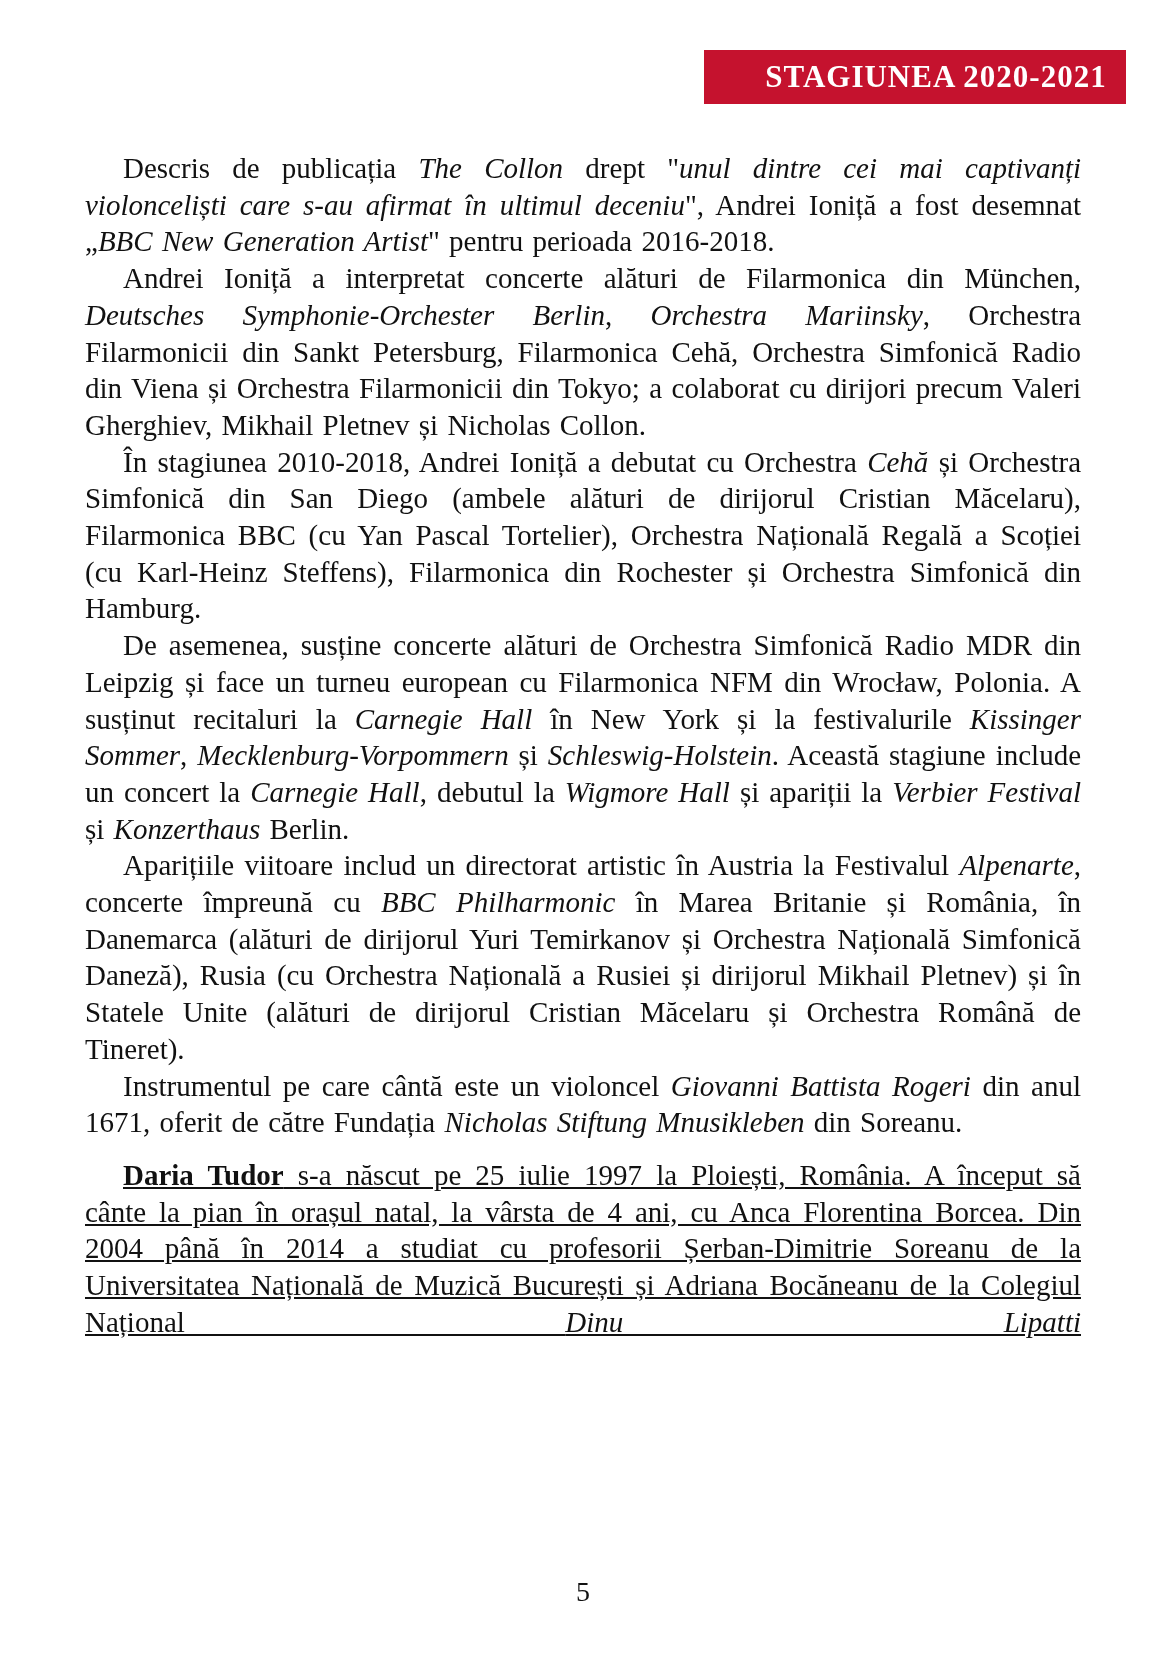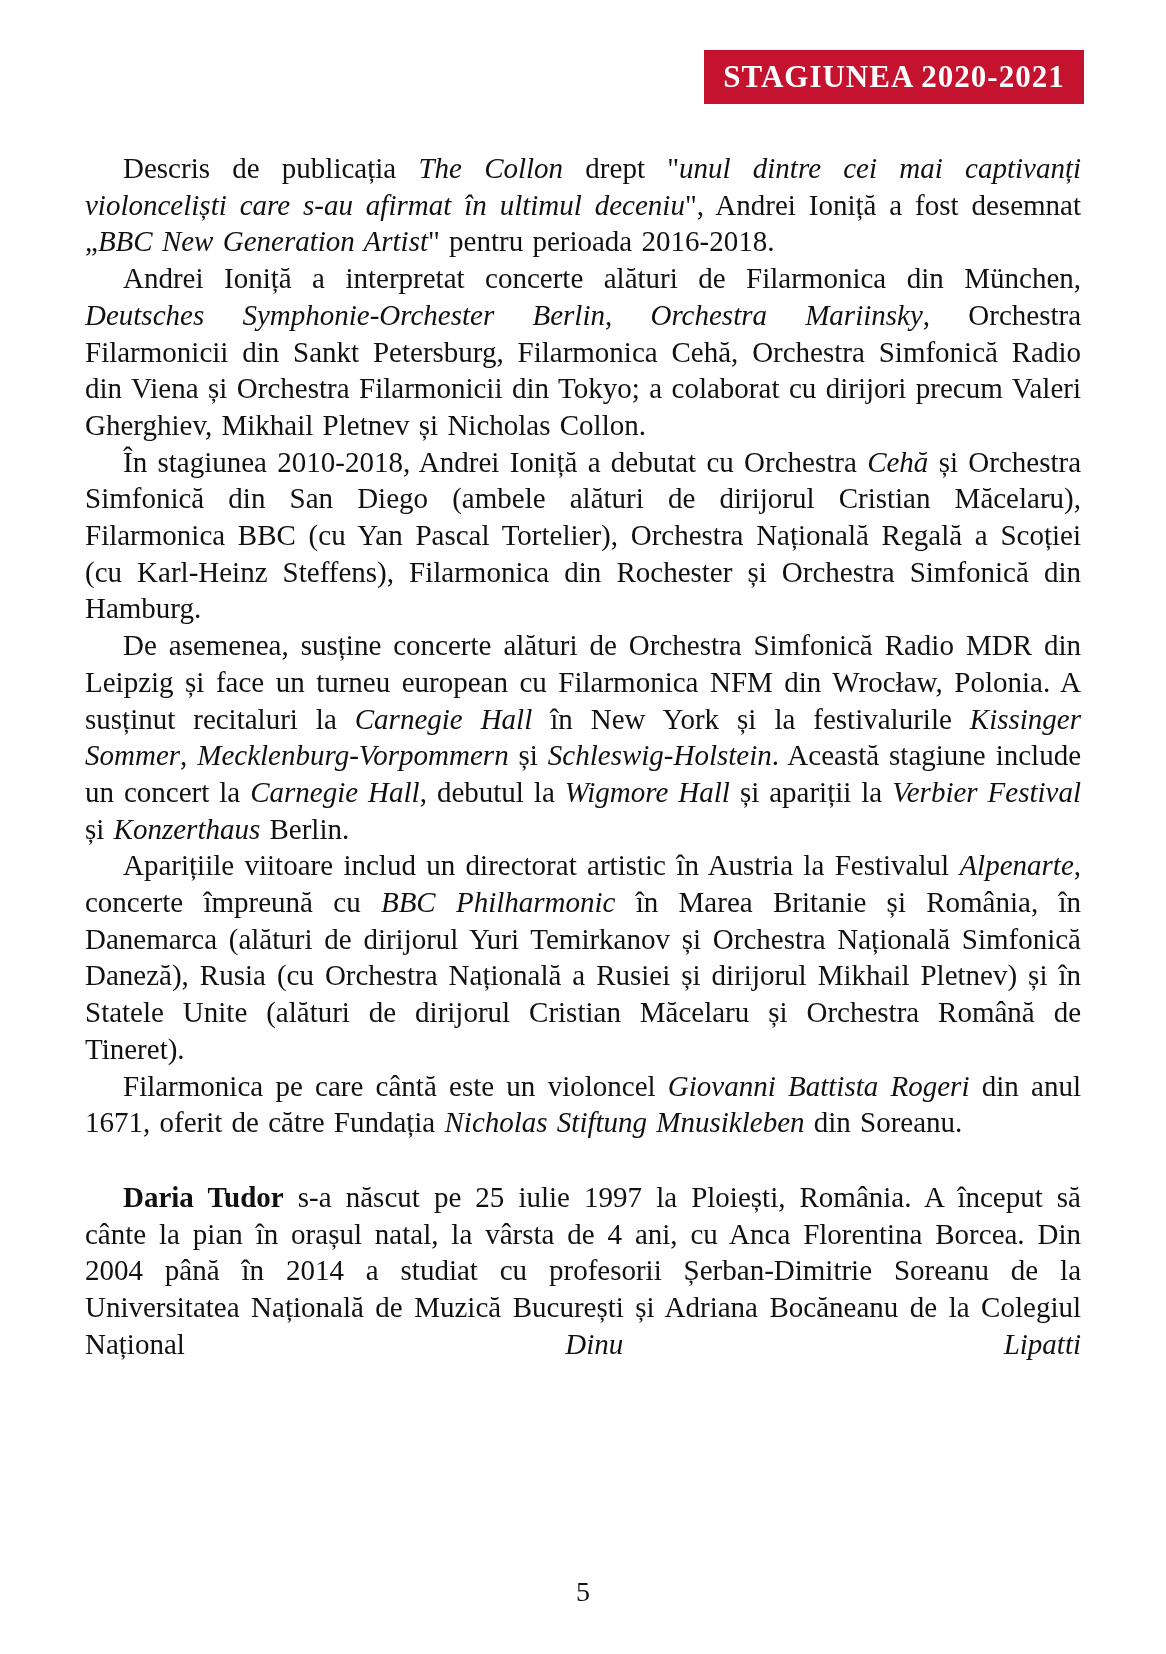--- a/index.html
+++ b/index.html
@@ -21,36 +21,37 @@
     height: 54px;
     display: flex;
     align-items: center;
     justify-content: center;
     background: #c5122e;
     color: #ffffff;
     font-weight: bold;
     font-size: 31px;
     letter-spacing: 1px;
     white-space: nowrap;
+    padding-left: 42px;
   }
   .content {
     position: absolute;
     left: 85px;
     top: 150px;
     width: 996px;
   }
   p.para {
     margin: 0;
     text-indent: 38px;
     text-align: justify;
     font-size: 29px;
     line-height: 36.7px;
     word-spacing: 2px;
   }
-  p.space-before { margin-top: 38px; }
+  p.space-before { margin-top: 16px; text-decoration: underline; }
   p.cont { text-align-last: justify; }
   .it { font-style: italic; }
   .bd { font-weight: bold; }
   .pageno {
     position: absolute;
     left: 85px;
     top: 1576px;
     width: 996px;
     text-align: center;
     font-size: 28px;
@@ -64,19 +65,19 @@
   <div class="banner" style="background: rgb(197, 18, 46); color: rgb(255, 255, 255);">
     <span>STAGIUNEA 2020-2021</span>
   </div>
 
   <div class="content">
       <p class="para"><span>Descris de publicația </span><span class="it">The Collon</span><span> drept "</span><span class="it">unul dintre cei mai captivanți violonceliști care s-au afirmat în ultimul deceniu</span><span>", Andrei Ioniță a fost desemnat „</span><span class="it">BBC New Generation Artist</span><span>" pentru perioada 2016-2018.</span></p>
       <p class="para"><span>Andrei Ioniță a interpretat concerte alături de Filarmonica din München, </span><span class="it">Deutsches Symphonie-Orchester Berlin</span><span>, </span><span class="it">Orchestra Mariinsky</span><span>, Orchestra Filarmonicii din Sankt Petersburg, Filarmonica Cehă, Orchestra Simfonică Radio din Viena și Orchestra Filarmonicii din Tokyo; a colaborat cu dirijori precum Valeri Gherghiev, Mikhail Pletnev și Nicholas Collon.</span></p>
       <p class="para"><span>În stagiunea 2010-2018, Andrei Ioniță a debutat cu Orchestra </span><span class="it">Cehă</span><span> și Orchestra Simfonică din San Diego (ambele alături de dirijorul Cristian Măcelaru), Filarmonica BBC (cu Yan Pascal Tortelier), Orchestra Națională Regală a Scoției (cu Karl-Heinz Steffens), Filarmonica din Rochester și Orchestra Simfonică din Hamburg.</span></p>
       <p class="para"><span>De asemenea, susține concerte alături de Orchestra Simfonică Radio MDR din Leipzig și face un turneu european cu Filarmonica NFM din Wrocław, Polonia. A susținut recitaluri la </span><span class="it">Carnegie Hall</span><span> în New York și la festivalurile </span><span class="it">Kissinger Sommer</span><span>, </span><span class="it">Mecklenburg-Vorpommern</span><span> și </span><span class="it">Schleswig-Holstein</span><span>. Această stagiune include un concert la </span><span class="it">Carnegie Hall</span><span>, debutul la </span><span class="it">Wigmore Hall</span><span> și apariții la </span><span class="it">Verbier Festival</span><span> și </span><span class="it">Konzerthaus</span><span> Berlin.</span></p>
       <p class="para"><span>Aparițiile viitoare includ un directorat artistic în Austria la Festivalul </span><span class="it">Alpenarte</span><span>, concerte împreună cu </span><span class="it">BBC Philharmonic</span><span> în Marea Britanie și România, în Danemarca (alături de dirijorul Yuri Temirkanov și Orchestra Națională Simfonică Daneză), Rusia (cu Orchestra Națională a Rusiei și dirijorul Mikhail Pletnev) și în Statele Unite (alături de dirijorul Cristian Măcelaru și Orchestra Română de Tineret).</span></p>
-      <p class="para"><span>Filarmonica pe care cântă este un violoncel </span><span class="it">Giovanni Battista Rogeri</span><span> din anul 1671, oferit de către Fundația </span><span class="it">Nicholas Stiftung Mnusikleben</span><span> din Soreanu.</span></p>
+      <p class="para"><span>Instrumentul pe care cântă este un violoncel </span><span class="it">Giovanni Battista Rogeri</span><span> din anul 1671, oferit de către Fundația </span><span class="it">Nicholas Stiftung Mnusikleben</span><span> din Soreanu.</span></p>
       <p class="para space-before cont"><span class="bd">Daria Tudor</span><span> s-a născut pe 25 iulie 1997 la Ploiești, România. A început să cânte la pian în orașul natal, la vârsta de 4 ani, cu Anca Florentina Borcea. Din 2004 până în 2014 a studiat cu profesorii Șerban-Dimitrie Soreanu de la Universitatea Națională de Muzică București și Adriana Bocăneanu de la Colegiul Național </span><span class="it">Dinu Lipatti</span></p>
     </div>
 
   <div class="pageno">5</div>
 
 </div>
 
 </body></html>

